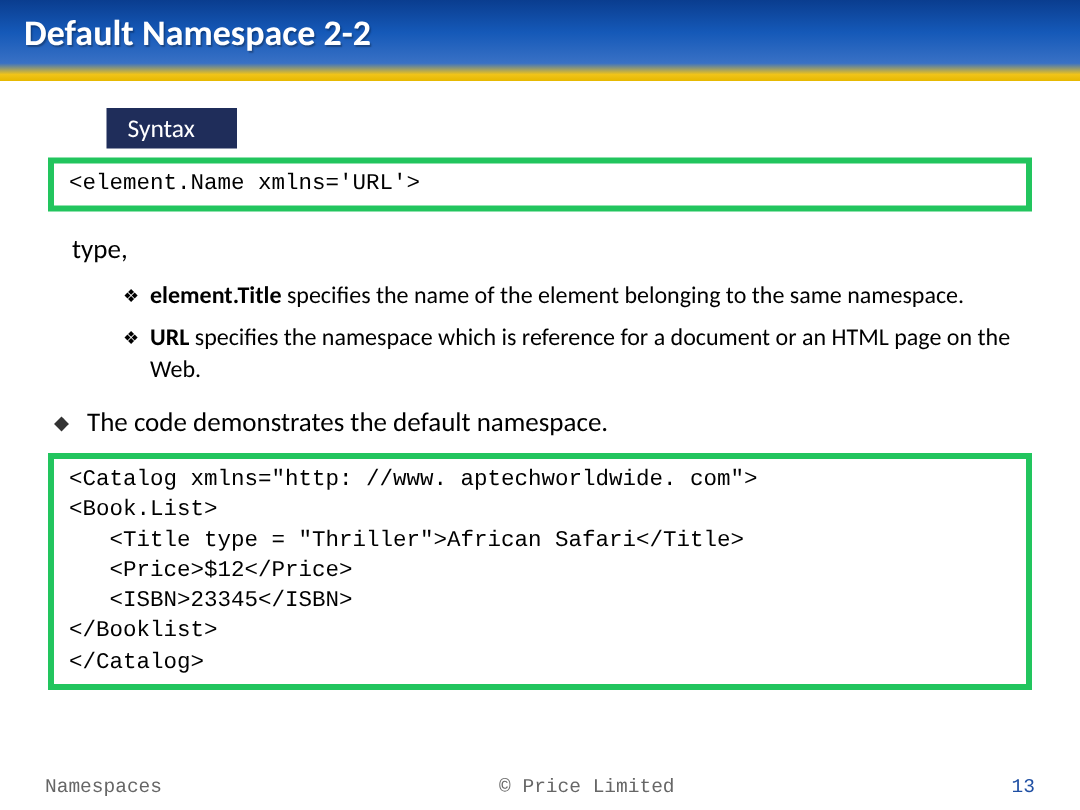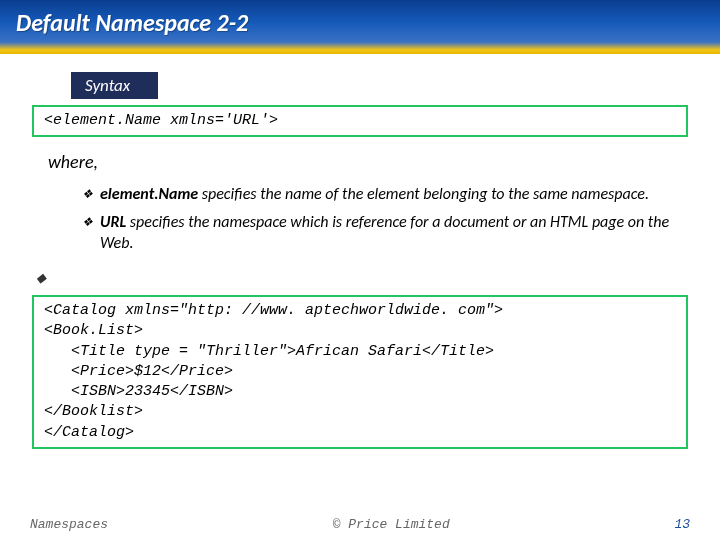--- a/index.html
+++ b/index.html
@@ -1,17 +1,17 @@
 <!DOCTYPE html>
 <html><head>
 <meta charset="utf-8">
 <style>
   * { box-sizing: border-box; margin: 0; padding: 0; }
   html, body { width: 720px; height: 540px; font-family: Calibri, Arial, sans-serif; background: #fff; color: #000; }
-  .slide { width: 720px; height: 540px; position: relative; font-style: italic; }
+  .slide { width: 720px; height: 540px; position: relative; }
   .title-bar {
     height: 54px;
     background: linear-gradient(to bottom, #0a3d8f 0%, #1559b8 40%, #3971c5 78%, #f0c419 92%, #e6b800 100%);
     padding: 8px 16px 0 16px;
   }
   .title-text {
     color: #fff;
     font-size: 24px;
     font-weight: bold;
     text-shadow: 1px 1px 1px rgba(0,0,0,.3);
@@ -20,21 +20,21 @@
   .label-box {
     background: #1f2d5a;
     color: #fff;
     display: inline-block;
     padding: 3px 28px 3px 14px;
     font-size: 17px;
     margin-left: 43px;
     margin-bottom: 6px;
   }
   .code-box {
-    border: 2px solid #22c55e;
+    border: 4px solid #22c55e;
     background: #fff;
     font-family: "Courier New", monospace;
     font-size: 15px;
     padding: 4px 10px;
     margin-left: 4px;
     margin-right: 4px;
     margin-bottom: 14px;
     white-space: pre-wrap;
     line-height: 1.35;
   }
@@ -73,39 +73,40 @@
 
   <div class="title-bar">
     <div class="title-text">Default Namespace 2-2</div>
   </div>
 
   <div class="body">
 
     <div class="label-box">Syntax</div>
     <div class="code-box">&lt;element.Name xmlns='URL'&gt;</div>
 
-    <div class="where">where,</div>
+    <div class="where">type,</div>
 
     <div class="bullets">
       <div class="bullet-row">
         <div class="bullet-sym">❖</div>
         <div class="bullet-text">
-          <b>element.Name</b><span> specifies the name of the element belonging to the same namespace.</span>
+          <b>element.Title</b><span> specifies the name of the element belonging to the same namespace.</span>
         </div>
       </div>
       <div class="bullet-row">
         <div class="bullet-sym">❖</div>
         <div class="bullet-text">
           <b>URL</b><span> specifies the namespace which is reference for a document or an HTML page on the Web.</span>
         </div>
       </div>
     </div>
 
     <div class="main-row">
       <div class="main-sym">◆</div>
+      <div>The code demonstrates the default namespace.</div>
     </div>
 
     <div class="code-box">&lt;Catalog xmlns="http: //www. aptechworldwide. com"&gt;
 &lt;Book.List&gt;
    &lt;Title type = "Thriller"&gt;African Safari&lt;/Title&gt;
    &lt;Price&gt;$12&lt;/Price&gt;
    &lt;ISBN&gt;23345&lt;/ISBN&gt;
 &lt;/Booklist&gt;
 &lt;/Catalog&gt;</div>
 

